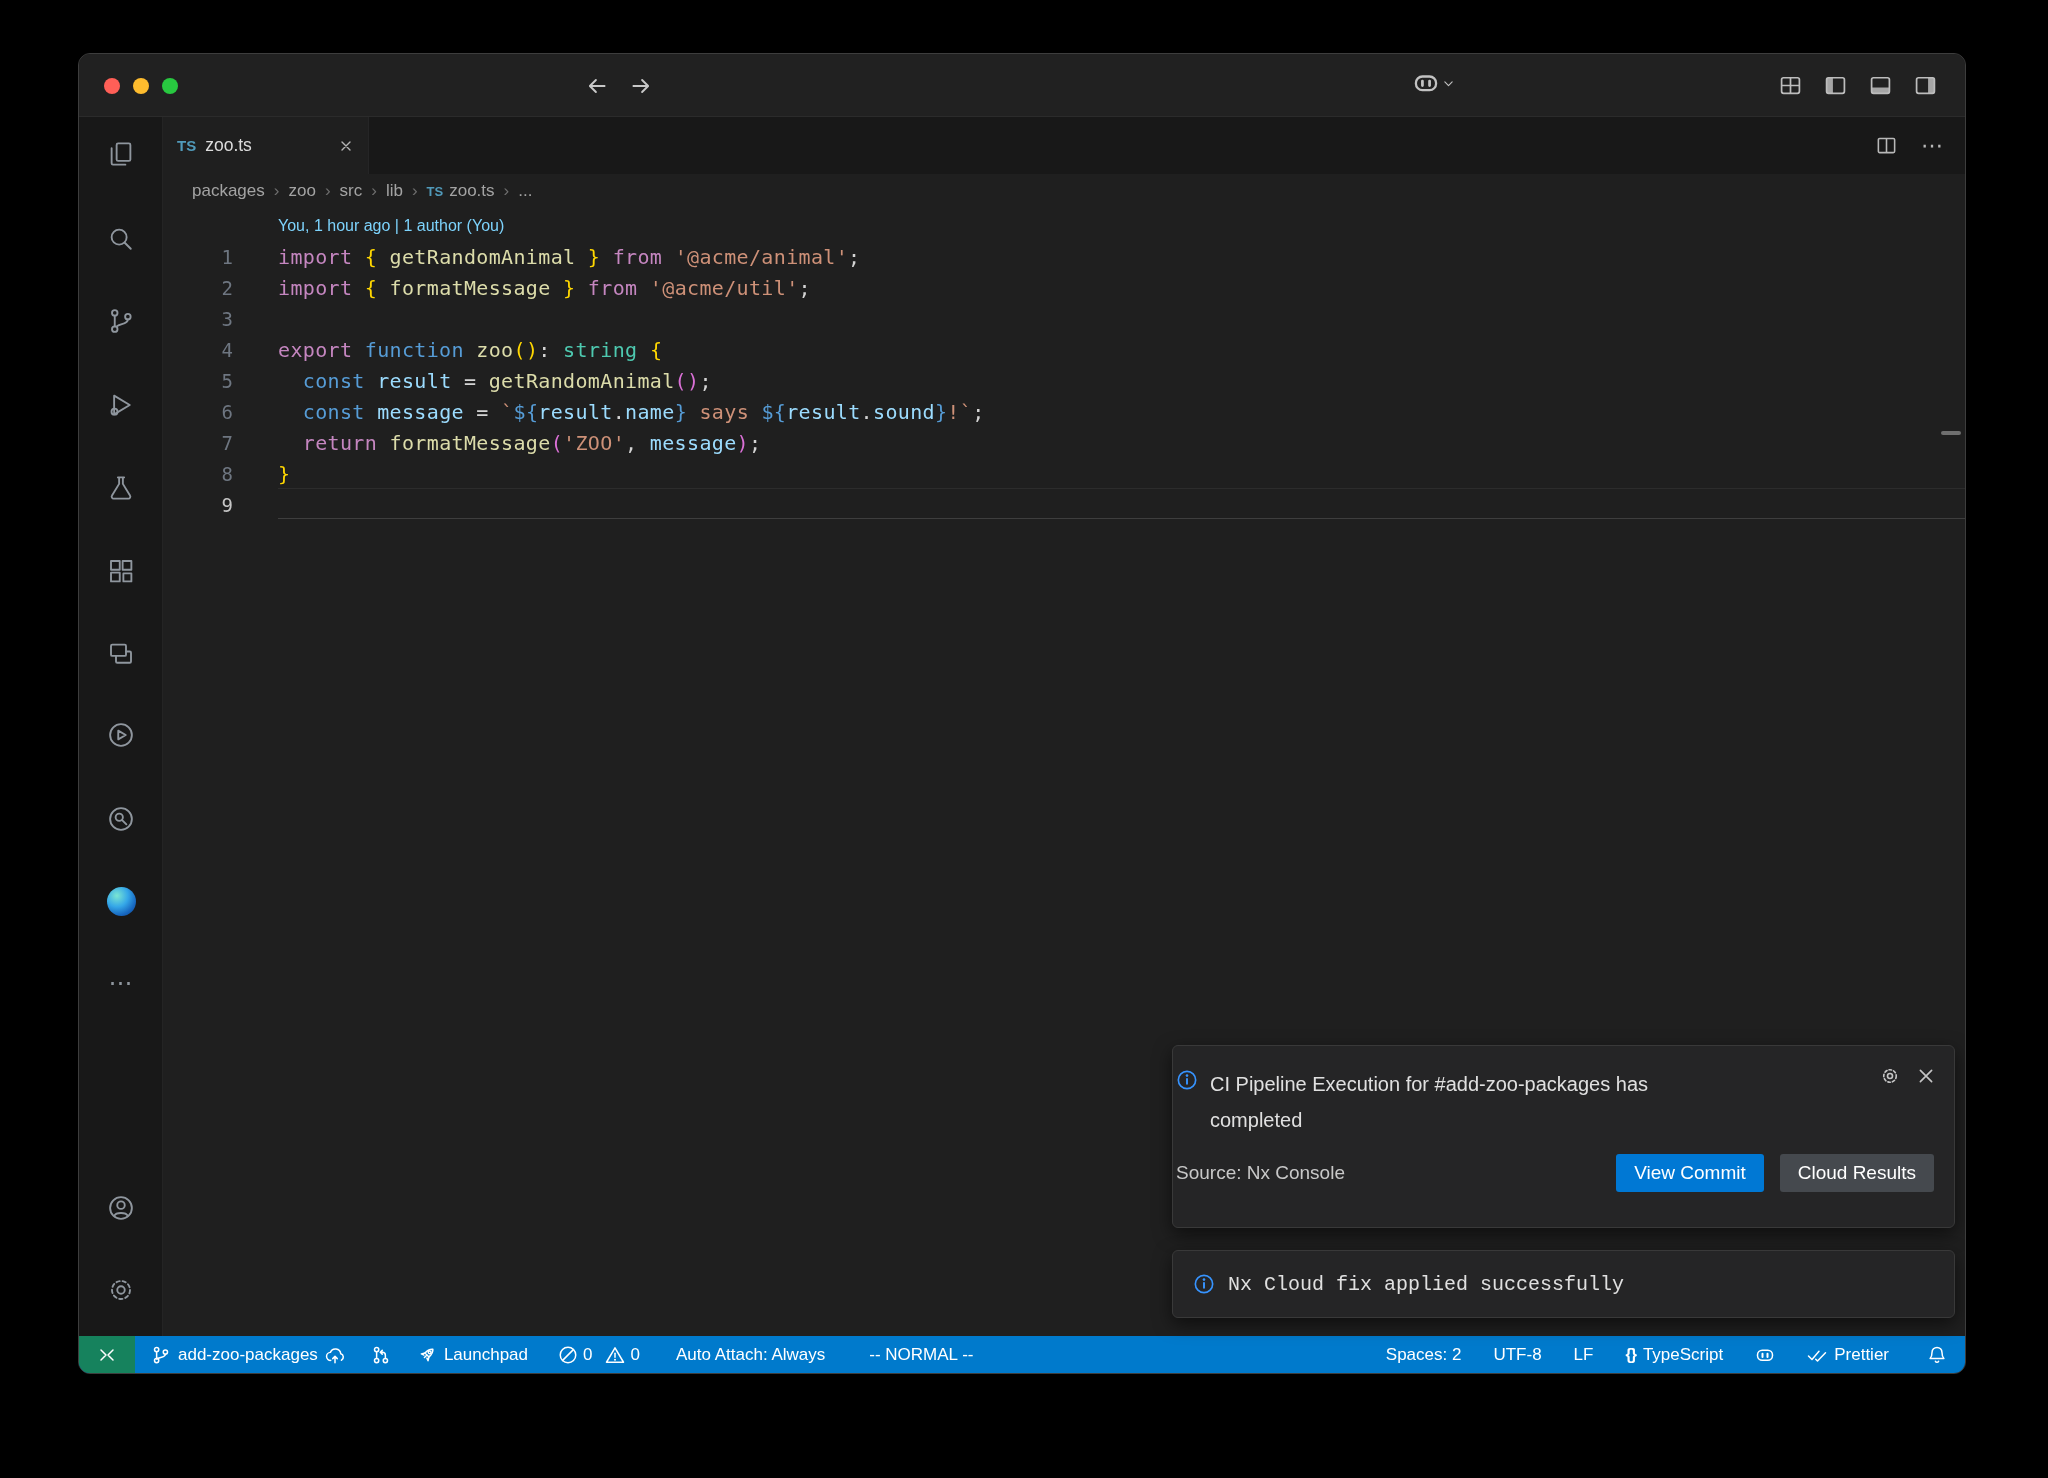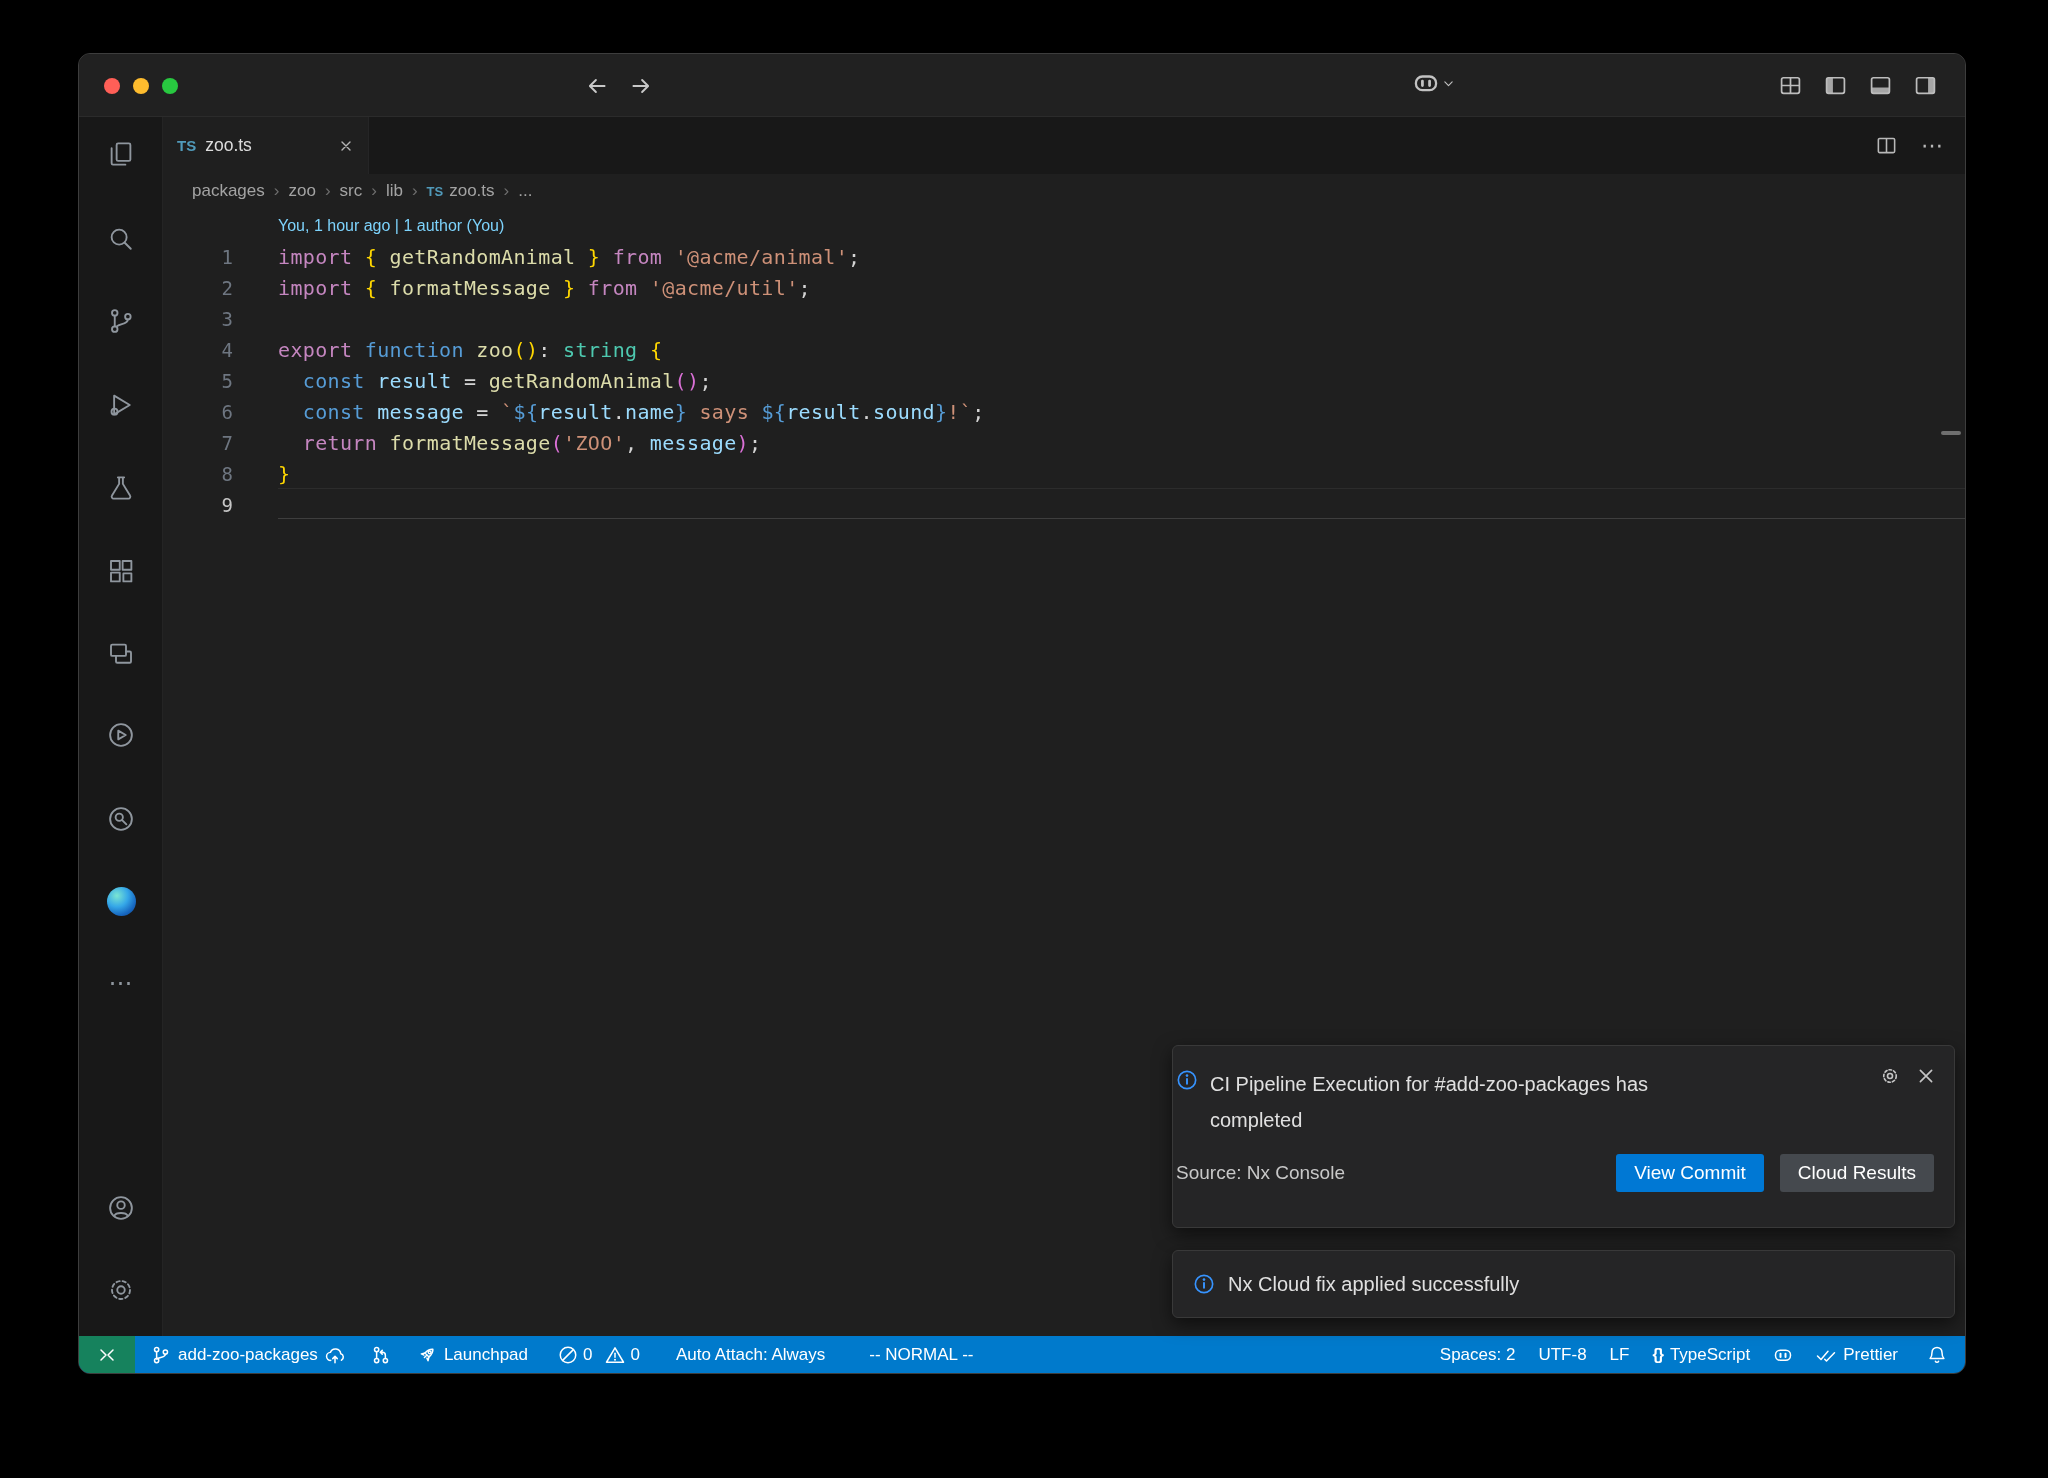--- a/index.html
+++ b/index.html
@@ -81,29 +81,29 @@
   .info-ic svg, .toast-2 svg { width:22px; height:22px; }
   .toast-msg { font-size:20px; line-height:36px; max-width:500px; color:#e0e0e0; }
   .toast-actions { position:absolute; right:18px; top:20px; display:flex; gap:16px; }
   .toast-actions svg { width:20px; height:20px; stroke:#c5c5c5; fill:none; stroke-width:1.3; stroke-linecap:round; }
   .toast-foot { display:flex; align-items:center; margin-top:16px; }
   .toast-src { font-size:19px; color:#c8c8c8; }
   .toast-btns { margin-left:auto; display:flex; gap:16px; }
   .btn { height:38px; display:flex; align-items:center; padding:0 18px; font-size:19px; border-radius:3px; color:#fff; }
   .btn.primary { background:#0078d4; }
   .btn.secondary { background:#45494e; }
-  .toast2-msg { font-size:20px; color:#e0e0e0; }
+  .toast2-msg { font-size:20px; color:#e0e0e0;font-family:Liberation Mono, monospace; }
 
   
   .statusbar { height:37px; flex:none; background:#007acc; display:flex; align-items:center;
     color:#fff; font-size:17px; }
   .statusbar svg { width:20px; height:20px; stroke:#fff; fill:none; stroke-width:1.2; stroke-linecap:round; stroke-linejoin:round; }
   .sb-remote { width:56px; height:37px; flex:none; background:#16825d; display:flex; align-items:center; justify-content:center; }
   .sb-item { display:flex; align-items:center; gap:7px; }
-  .sb-right { margin-left:auto; display:flex; align-items:center; gap:23px; padding-right:18px; }
+  .sb-right { margin-left:auto; display:flex; align-items:center; gap:32px; padding-right:18px; }
   .lang-badge { font-size:16px; font-weight:700; letter-spacing:-1px; }
 </style>
 </head>
 <body>
 
 <div class="window">
 
   <div class="titlebar">
     <div class="tl red"></div>
     <div class="tl yellow"></div>

